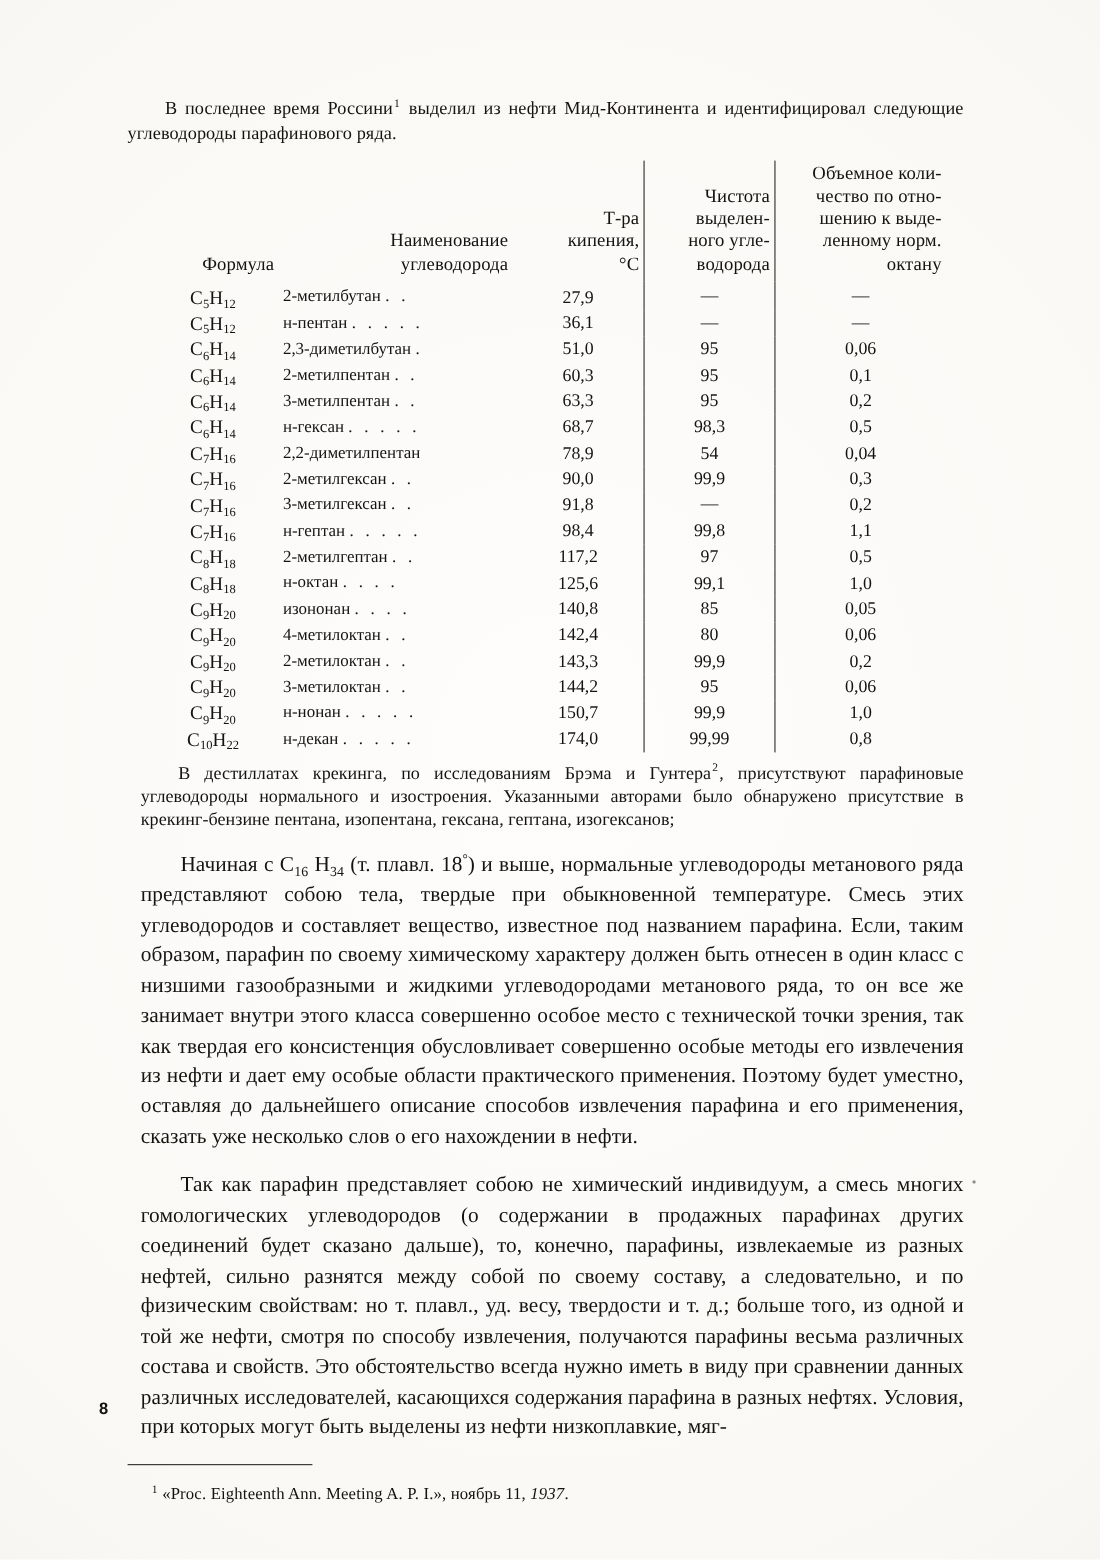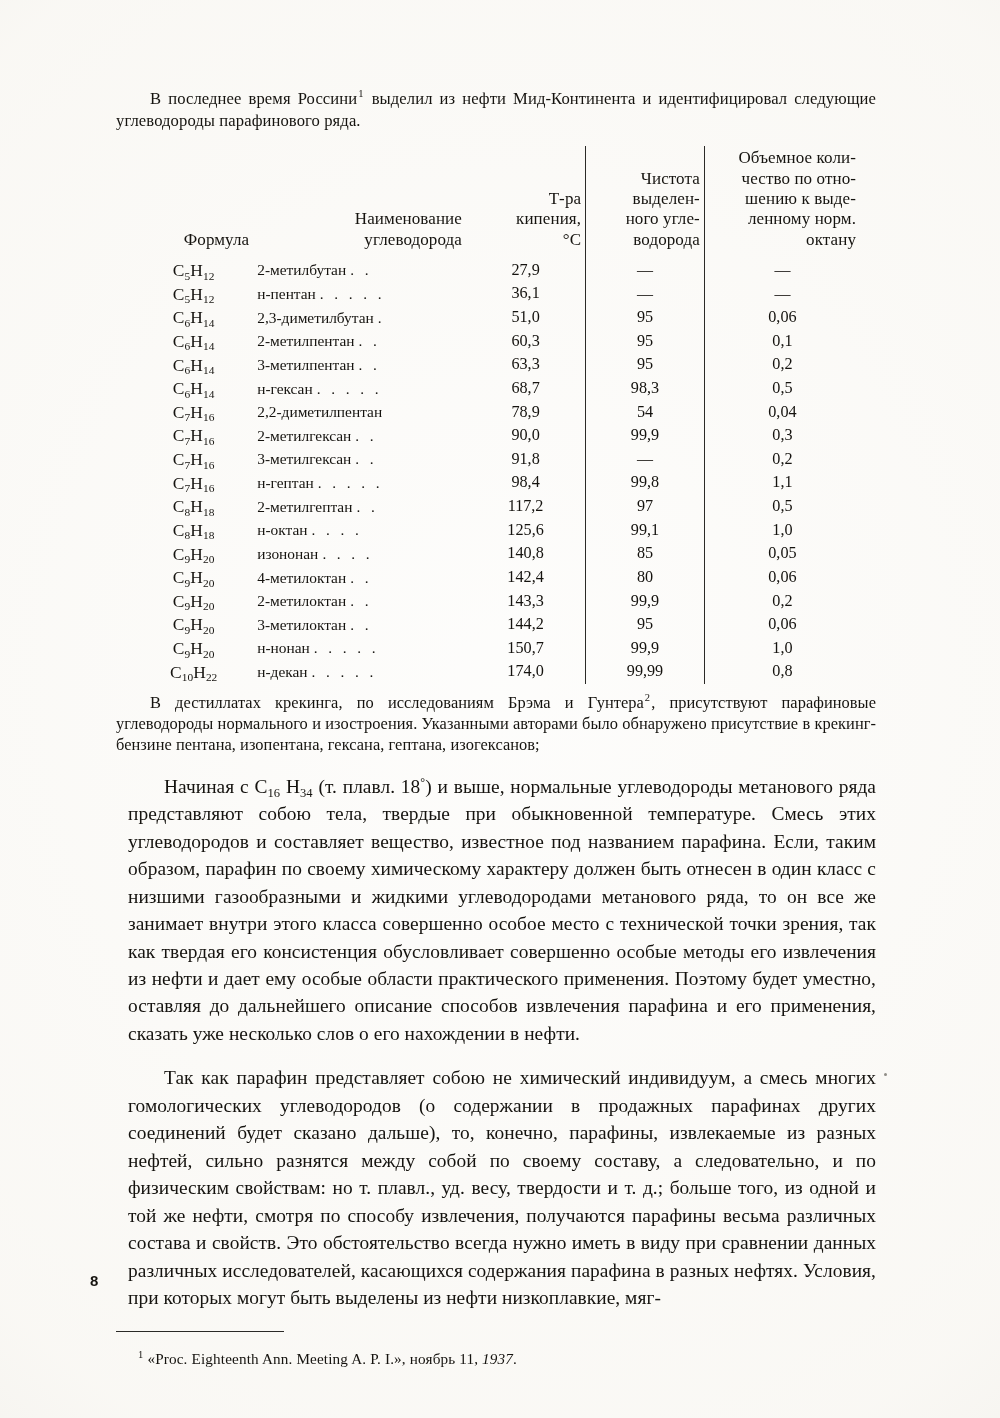--- a/index.html
+++ b/index.html
@@ -106,21 +106,21 @@
   td.vol { text-align: center; font-size: 16.2px; border-left: 1px solid #2b2a27; }
   td.dash { font-size: 16px; }
   tbody tr:first-child td { padding-top: 3px; }
 
   
   p.small {
     font-size: 16.4px;
     line-height: 1.30;
     text-align: justify;
     text-align-last: left;
-    margin: 8px 0 0 0;
+    margin: 8px 0 0 12px;
     letter-spacing: 0.05px;
   }
   p.small .ind { display: inline-block; width: 34px; }
 
   p.body {
     font-size: 19.4px;
     line-height: 1.415;
     text-align: justify;
     text-align-last: left;
     margin: 17px 0 0 12px;

